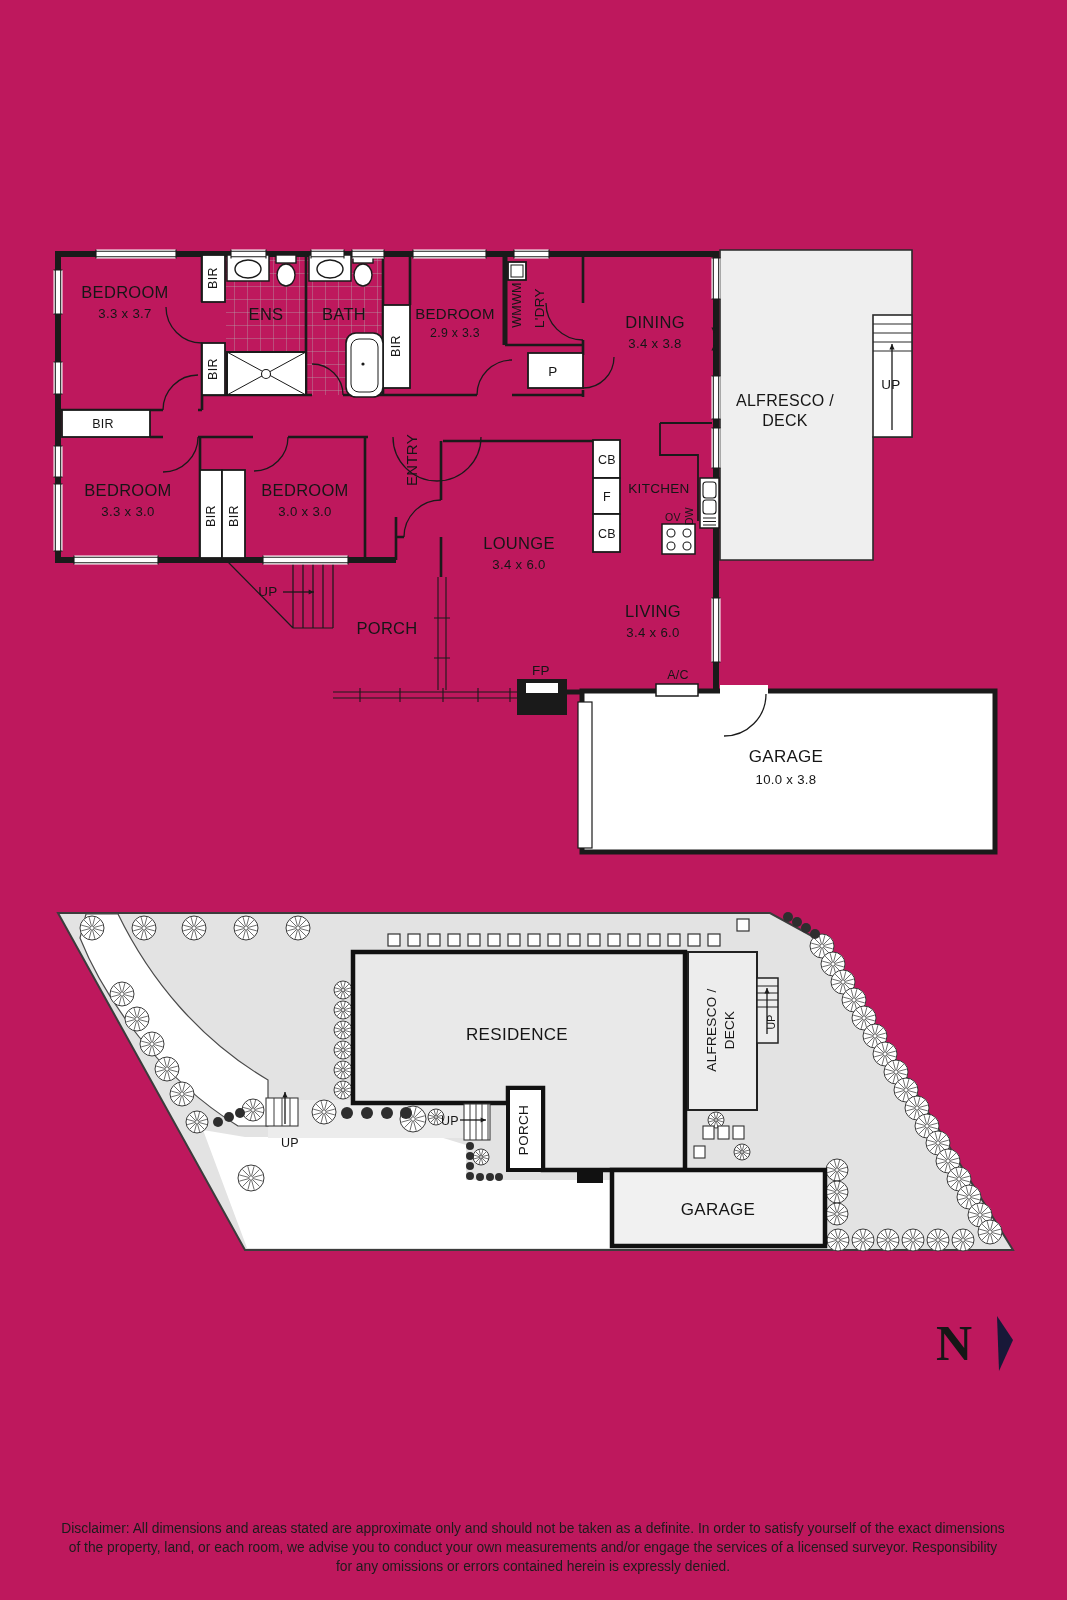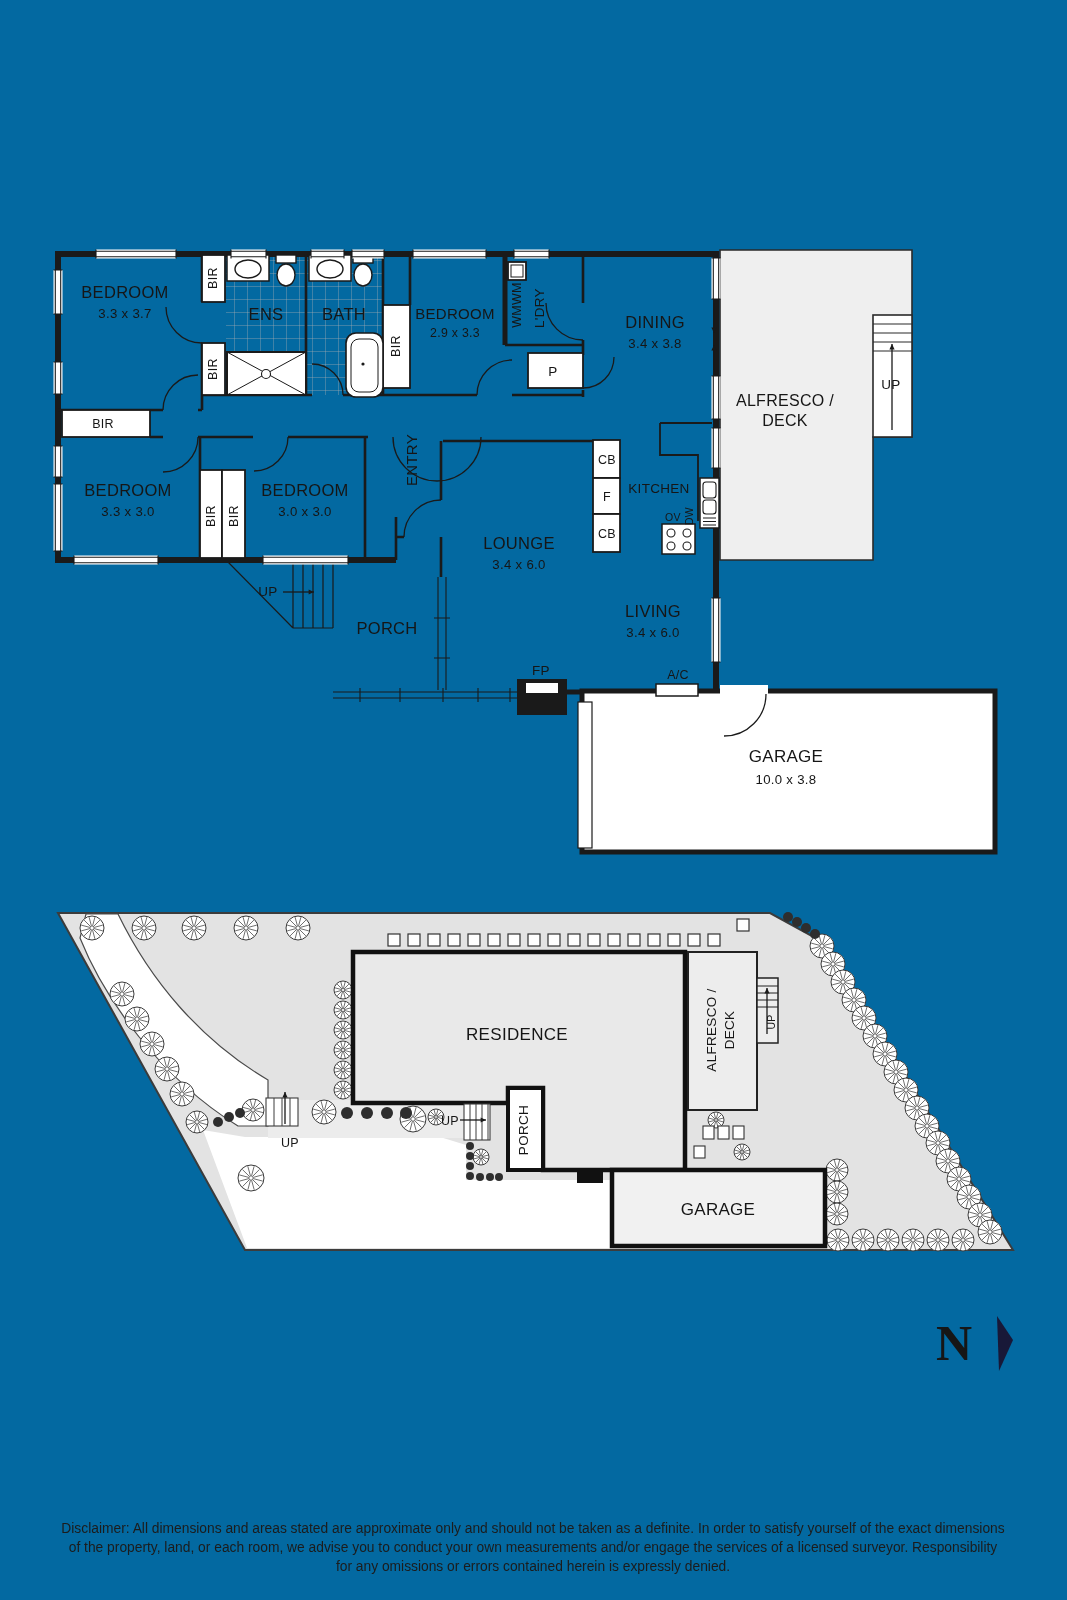--- a/index.html
+++ b/index.html
@@ -1,16 +1,16 @@
 <!DOCTYPE html>
 <html><head>
 <meta charset="utf-8">
 <style>
   html,body{margin:0;padding:0;background:#ffffff;}
-  #stage{position:relative;width:1067px;height:1600px;background:#0369a1;overflow:hidden;
+  #stage{position:relative;width:1067px;height:1600px;background:#be185d;overflow:hidden;
          font-family:"Liberation Sans", sans-serif;}
   svg{position:absolute;left:0;top:0;}
   text{fill:#161616;letter-spacing:.3px;}
   .rm  {font-size:16.5px;}
   .dim {font-size:13.2px;}
   .sm  {font-size:12.5px;}
   .md  {font-size:13.5px;}
   .xs  {font-size:10.5px;}
   .big {font-size:17px;}
   .disc{font-size:13.8px;fill:#1c1c1c;letter-spacing:0;}

